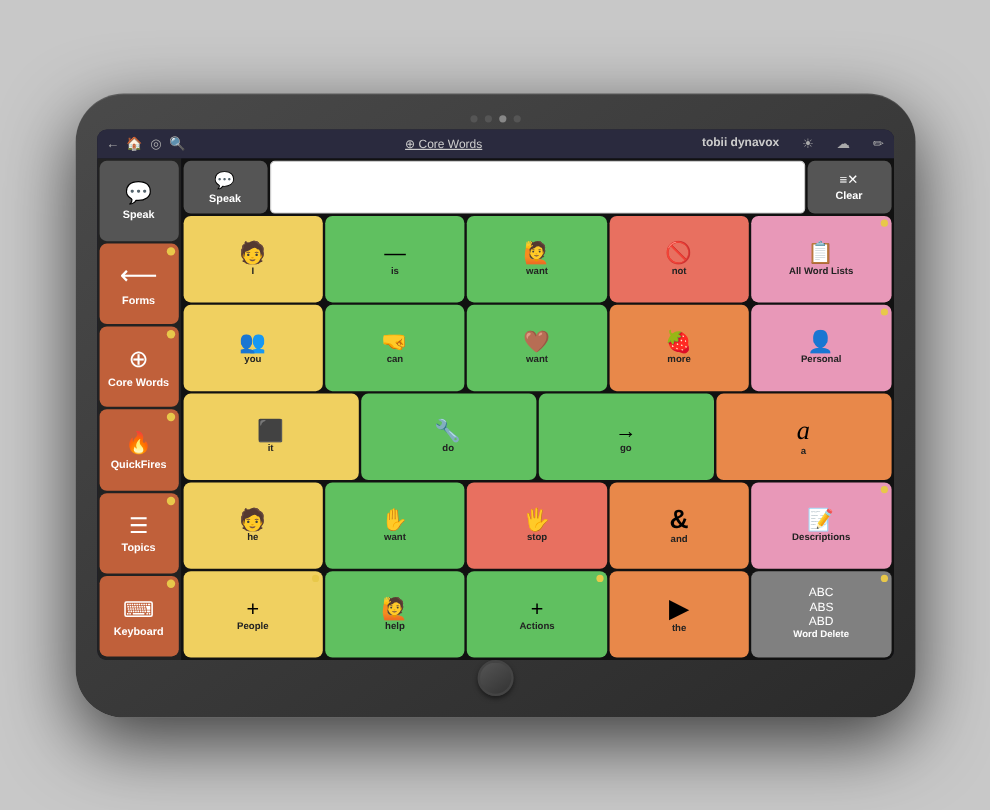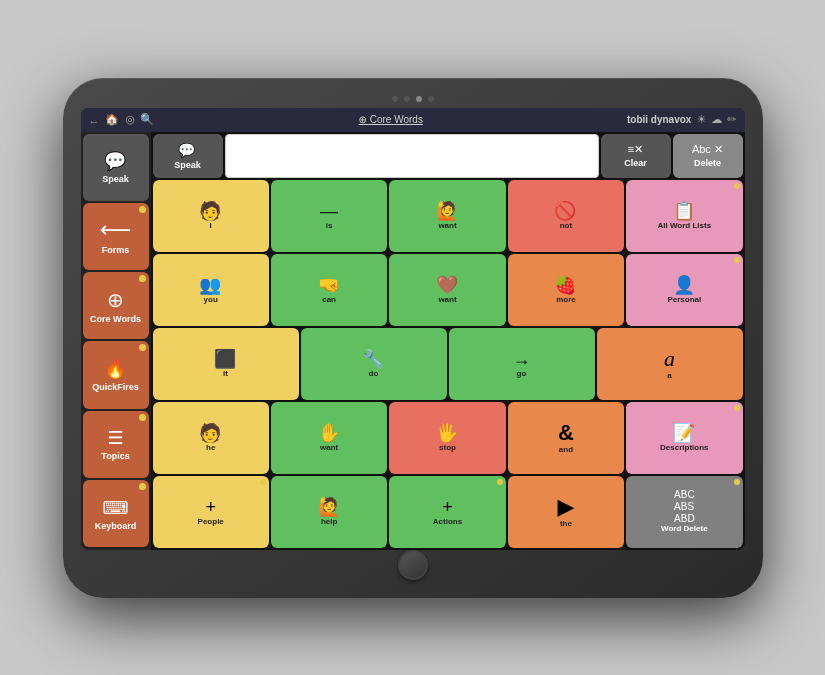--- a/index.html
+++ b/index.html
@@ -71,21 +71,21 @@
       cursor: pointer;
     }
     .topbar-center {
       color: #ccc;
       font-size: 10px;
       text-decoration: underline;
     }
     .topbar-right {
       display: flex;
       align-items: center;
-      gap: 5px;
+      gap: 19px;
       color: #aaa;
       font-size: 11px;
     }
     .brand {
       font-size: 10px;
       color: #ccc;
       font-weight: bold;
     }
 
     .screen-content {
@@ -344,24 +344,20 @@
         <div class="top-row">
           <div class="speak-btn">
             <span class="btn-icon">💬</span>
             <span class="btn-label">Speak</span>
           </div>
           <div class="text-input-box"></div>
           <div class="clear-btn">
             <span class="btn-icon" style="font-size:11px;">≡✕</span>
             <span class="btn-label">Clear</span>
           </div>
-          <div class="delete-btn">
-            <span class="btn-icon" style="font-size:11px;">Abc ✕</span>
-            <span class="btn-label">Delete</span>
-          </div>
         </div>
 
         <div class="grid-area">
 
           <div class="grid-row">
             <div class="cell col-yellow">
               <span class="cell-icon">🧑</span>
               <span class="cell-label">I</span>
             </div>
             <div class="cell col-green">
@@ -464,21 +460,21 @@
               <div class="corner-dot"></div>
               <span class="cell-icon" style="font-size:18px;">+</span>
               <span class="cell-label">Actions</span>
             </div>
             <div class="cell col-orange">
               <span class="cell-icon" style="font-size:22px;">▶</span>
               <span class="cell-label">the</span>
             </div>
             <div class="cell col-gray">
               <div class="corner-dot"></div>
-              <span class="cell-icon" style="font-size:10px;line-height:1.2;color:white;text-align:left;">ABC<br>ABS<br>ABD</span>
+              <span class="cell-icon" style="font-size:10px;line-height:1.2;color:white;text-align:right;">ABC<br>ABS<br>ABD</span>
               <span class="cell-label cell-label-white">Word Delete</span>
             </div>
           </div>
 
         </div>
       </div>
     </div>
   </div>
 
   <div class="tablet-bottom">

